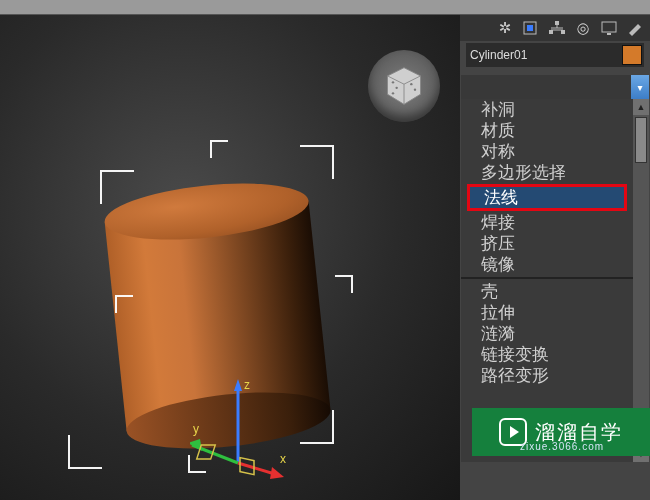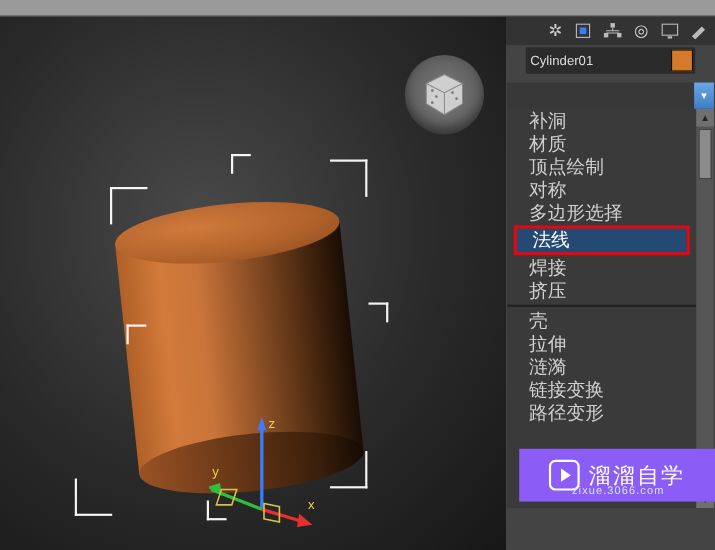--- a/index.html
+++ b/index.html
@@ -100,21 +100,21 @@
       padding: 0 4px;
       gap: 4px;
     }
     .tb-icon {
       width: 22px; height: 20px;
       display: flex; align-items:center; justify-content:center;
       font-size: 15px; color: #ccc;
     }
     .name-row {
       display:flex; align-items:center; height: 24px;
-      background: #2b2b2b; margin: 2px 18px; gap: 16px;
+      background: #2b2b2b; margin: 2px 6px; gap: 16px;
     }
     .name-field {
       flex: 1;
       color: #ddd;
       padding: 0 4px;
     }
     .color-swatch {
       width: 20px; height: 20px;
       background: #d47a2a;
       border: 1px solid #111;
@@ -172,21 +172,21 @@
       background:#8a8a8a; border:1px solid #333;
     }
     .sep {
       height: 2px; background:#222; margin: 2px 0;
     }
     
     .watermark {
       position: absolute;
       right: 0; bottom: 44px;
       width: 178px; height: 48px;
-      background: #8b5cf6;
+      background: #15803d;
       display: flex; align-items:center; justify-content:center;
       color: #fff; font-size: 20px; letter-spacing: 2px;
     }
     .watermark .sublabel {
       position:absolute; bottom:4px; left:48px; font-size:10px; letter-spacing:1px; color:#d4e4f5;margin-top:43px;
     }
     .play-ic {
       width: 28px; height: 28px; border:2px solid #fff; border-radius:6px;
       display:flex; align-items:center; justify-content:center; margin-right:8px;
     }
@@ -282,28 +282,28 @@
 
   <div class="combo-row">
     <div class="combo-field"></div>
     <div class="combo-arrow">▾</div>
   </div>
 
   <div class="list">
     <div class="list-inner" id="mod-list">
         <div class="item">补洞</div>
         <div class="item">材质</div>
-        <div class="item">顶点绘制</div>
         <div class="item">对称</div>
         <div class="item">多边形选择</div>
         <div class="highlight-wrap">
           <div class="item">法线</div>
         </div>
         <div class="item">焊接</div>
         <div class="item">挤压</div>
+        <div class="item">镜像</div>
         <div class="sep"></div>
         <div class="item">壳</div>
         <div class="item">拉伸</div>
         <div class="item">涟漪</div>
         <div class="item">链接变换</div>
         <div class="item">路径变形</div>
       </div>
     <div class="list-scroll">
       <div class="scroll-btn">▲</div>
       <div class="scroll-thumb"></div>

